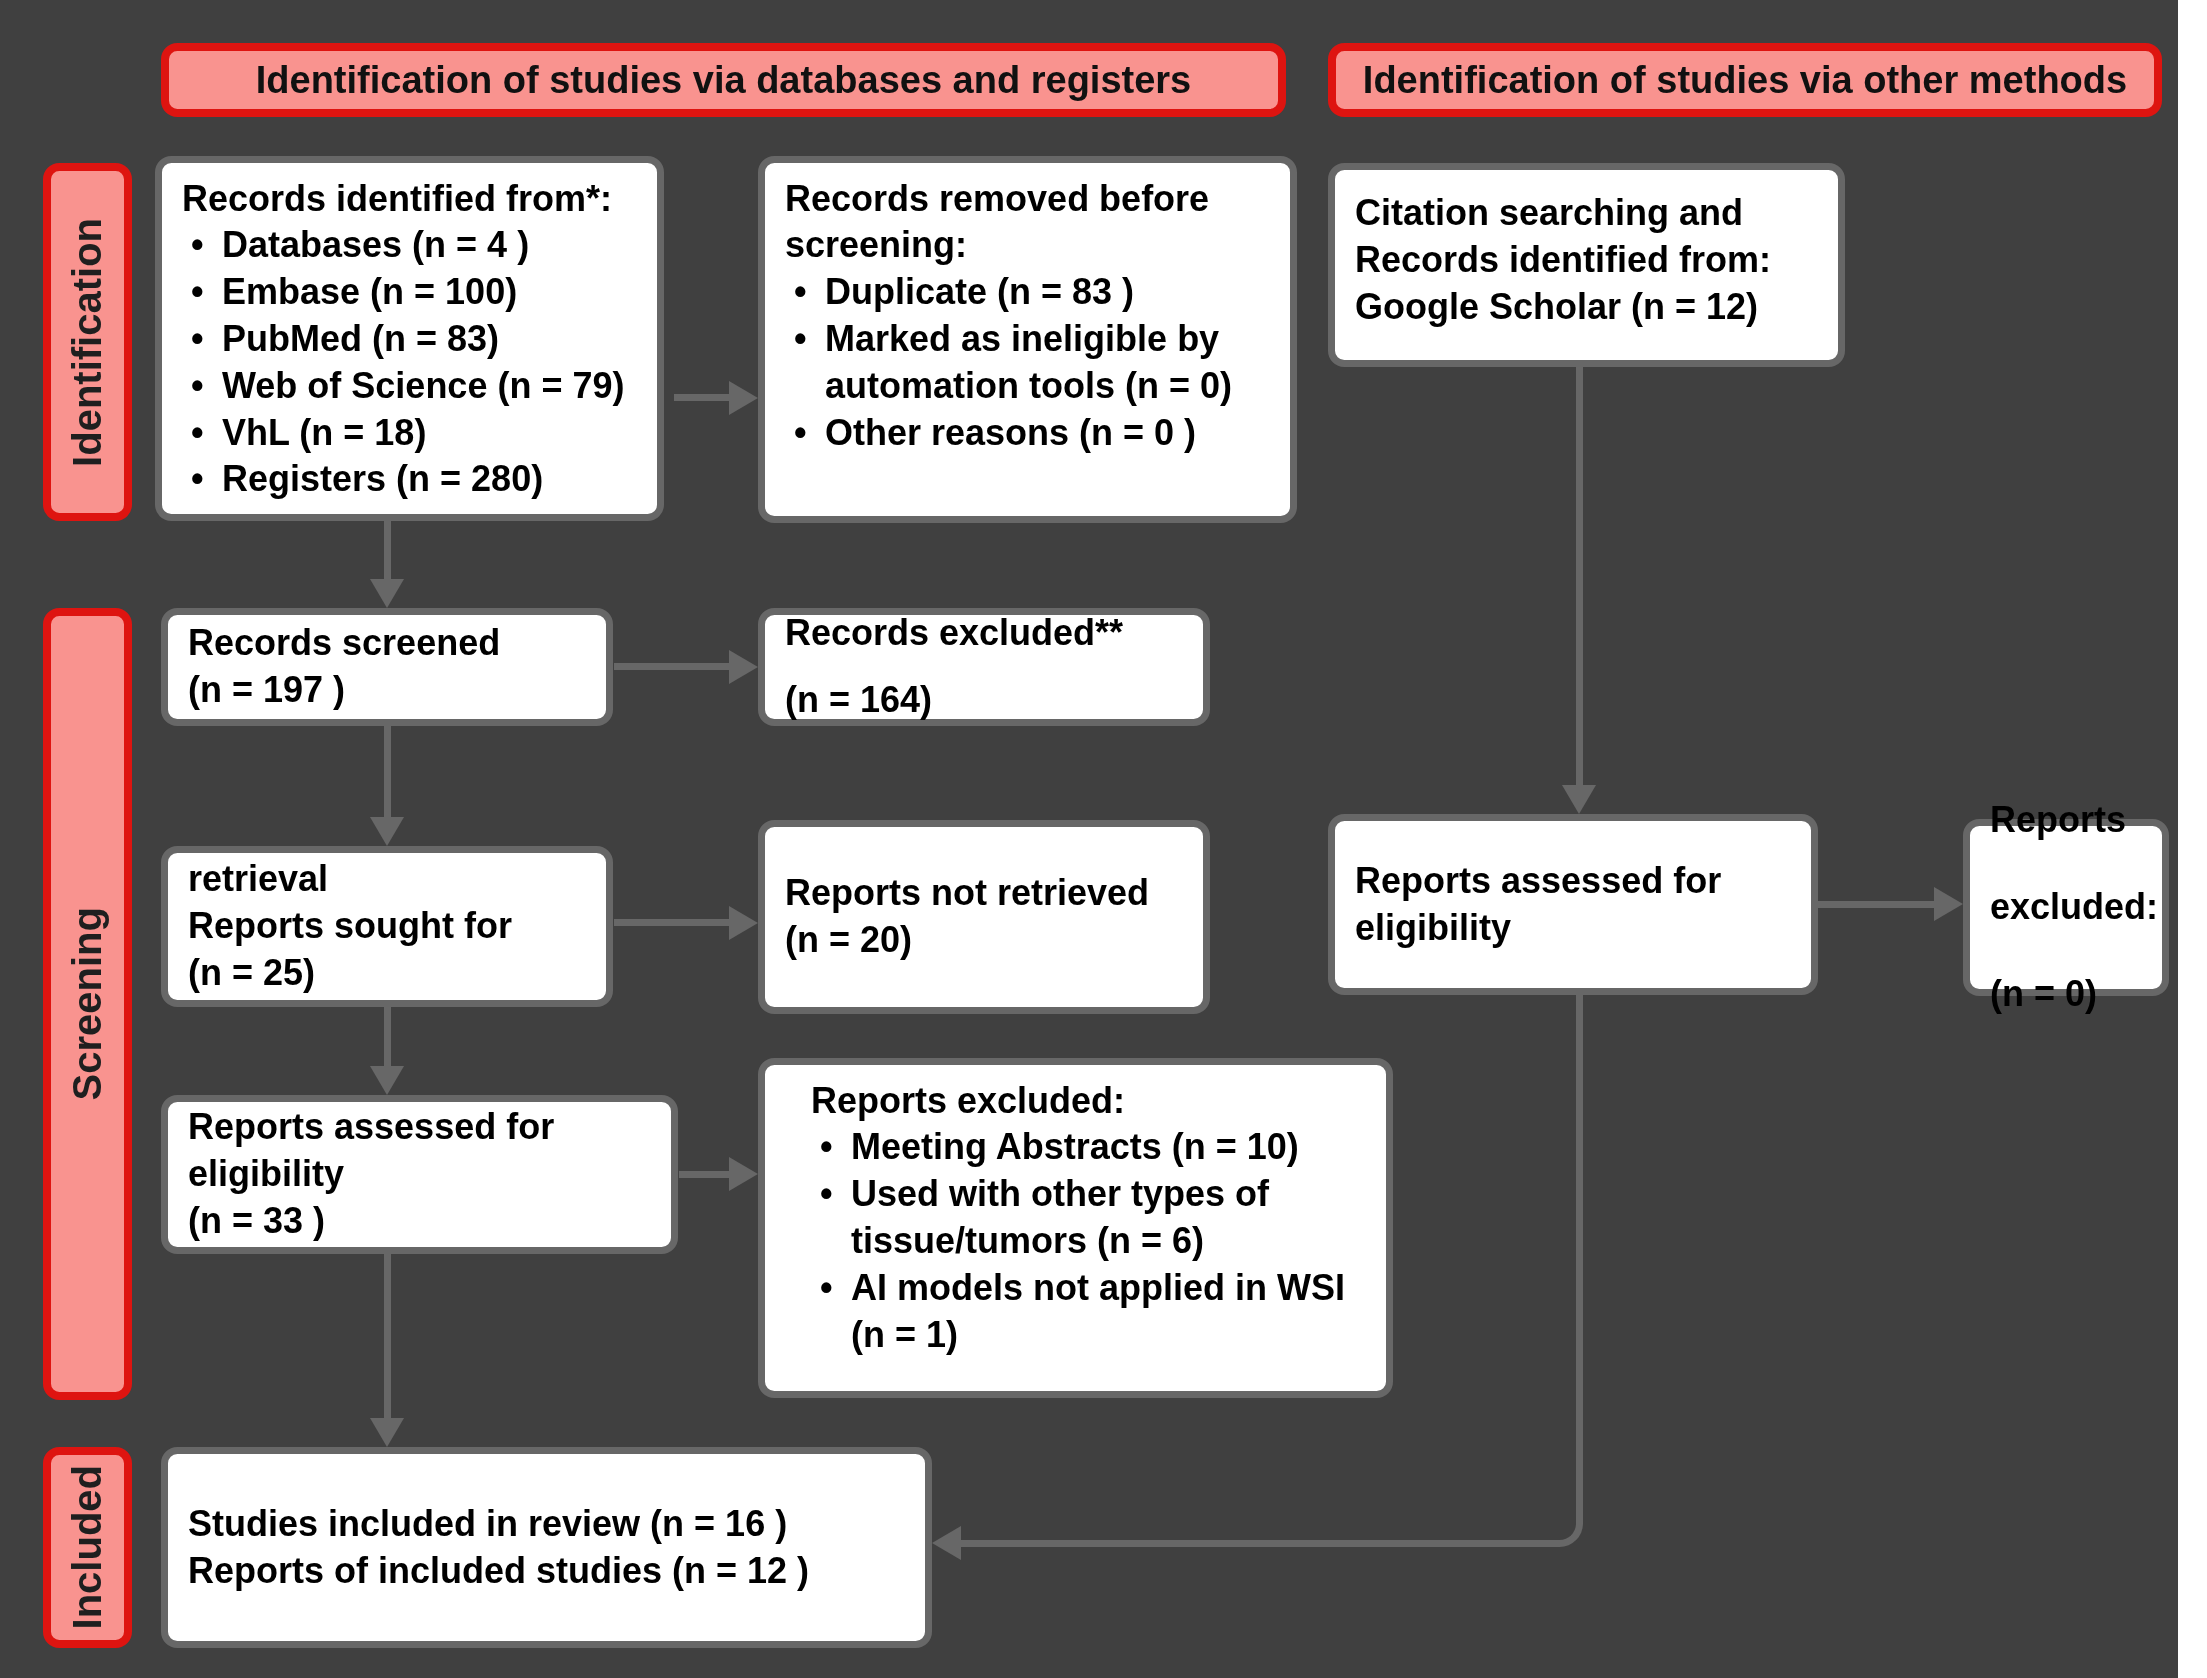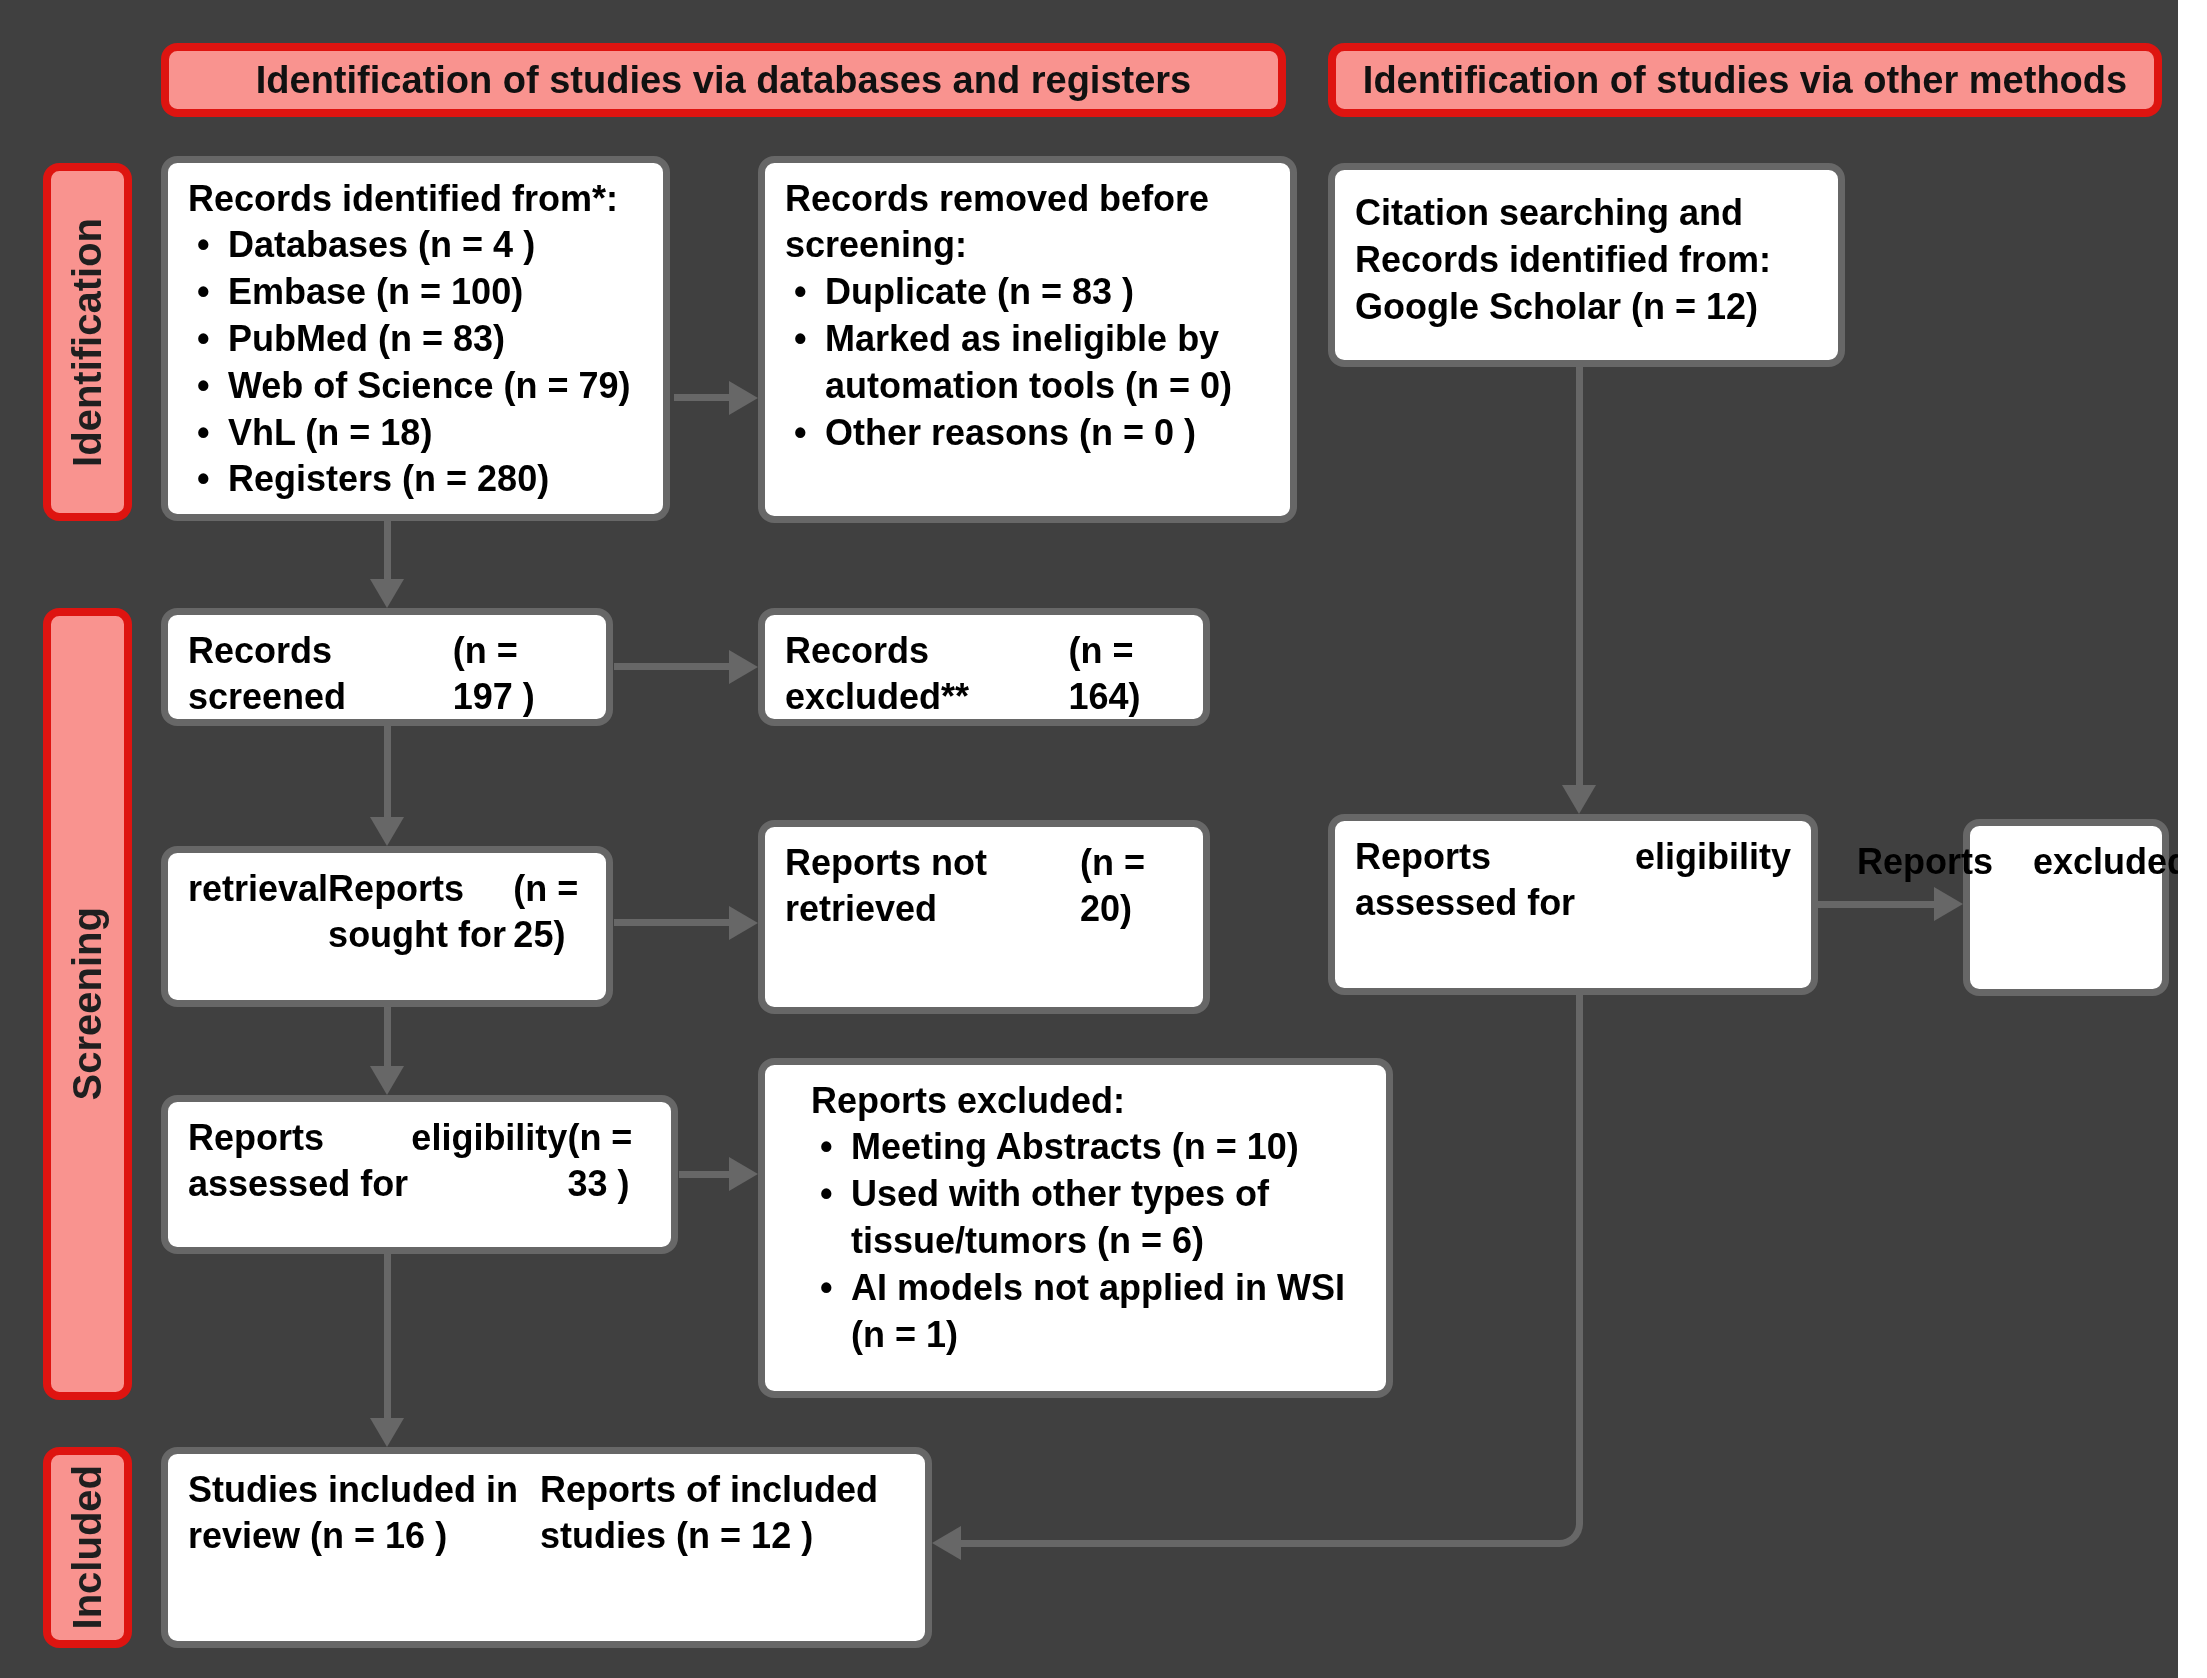--- a/index.html
+++ b/index.html
@@ -46,26 +46,26 @@
   
   .wbox {
     position: absolute;
     background: #ffffff;
     border: 7.2px solid #676767;
     border-radius: 16.3px;
     font-size: 36px;
     line-height: 1.3;
     padding: 12.7px 20px;
   }
-  .vcenter { display: flex; flex-direction: row; justify-content: center; }
+  .vcenter { display: flex; flex-direction: column; justify-content: center; }
 
   .bullet-row { display: flex; padding-left: 9px; }
   .bm { flex: none; width: 31px; }
 
-  .box-a { left: 161px;  top: 156px;  width: 509px; height: 365px; }
+  .box-a { left: 155px;  top: 156px;  width: 509px; height: 365px; }
   .box-b { left: 758px;  top: 156px;  width: 539px; height: 367px; }
   .box-g { left: 1328px; top: 163px;  width: 517px; height: 204px; padding-top: 20px; }
   .box-c { left: 161px;  top: 608px;  width: 452px; height: 118px; }
   .box-d { left: 758px;  top: 608px;  width: 452px; height: 118px; gap: 20px; }
   .box-e { left: 161px;  top: 846px;  width: 452px; height: 161px; }
   .box-h { left: 758px;  top: 820px;  width: 452px; height: 194px; }
   .box-f { left: 161px;  top: 1095px; width: 517px; height: 159px; }
   .box-i { left: 758px;  top: 1058px; width: 635px; height: 340px; padding-left: 46px; }
   .box-j { left: 1328px; top: 814px;  width: 490px; height: 181px; }
   .box-k { left: 1963px; top: 819px;  width: 206px; height: 177px; gap: 40px; }

